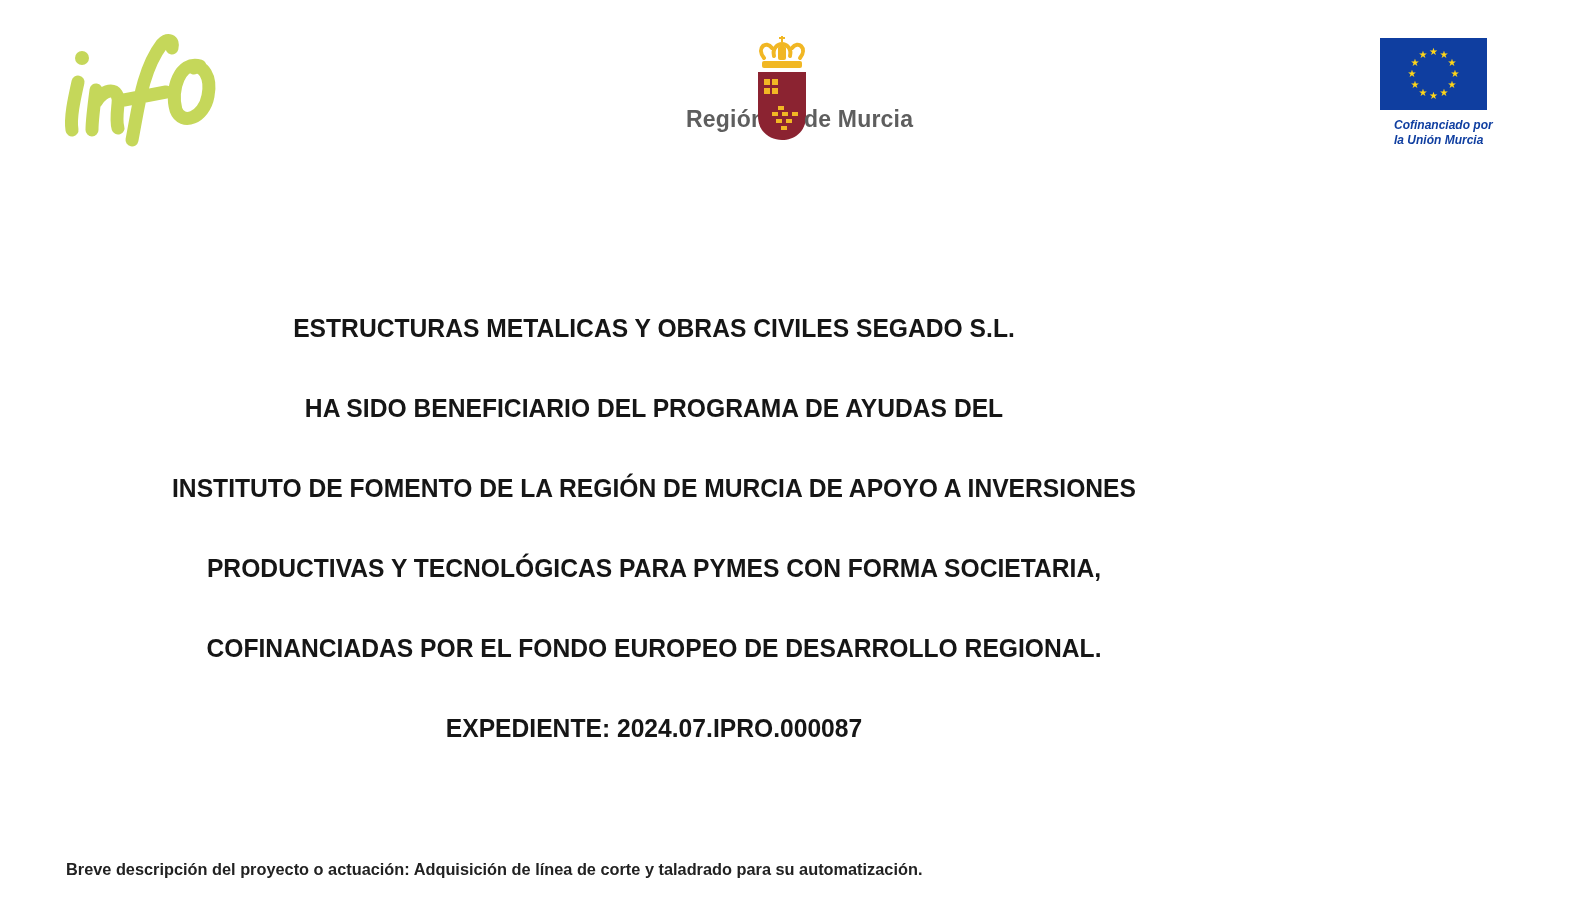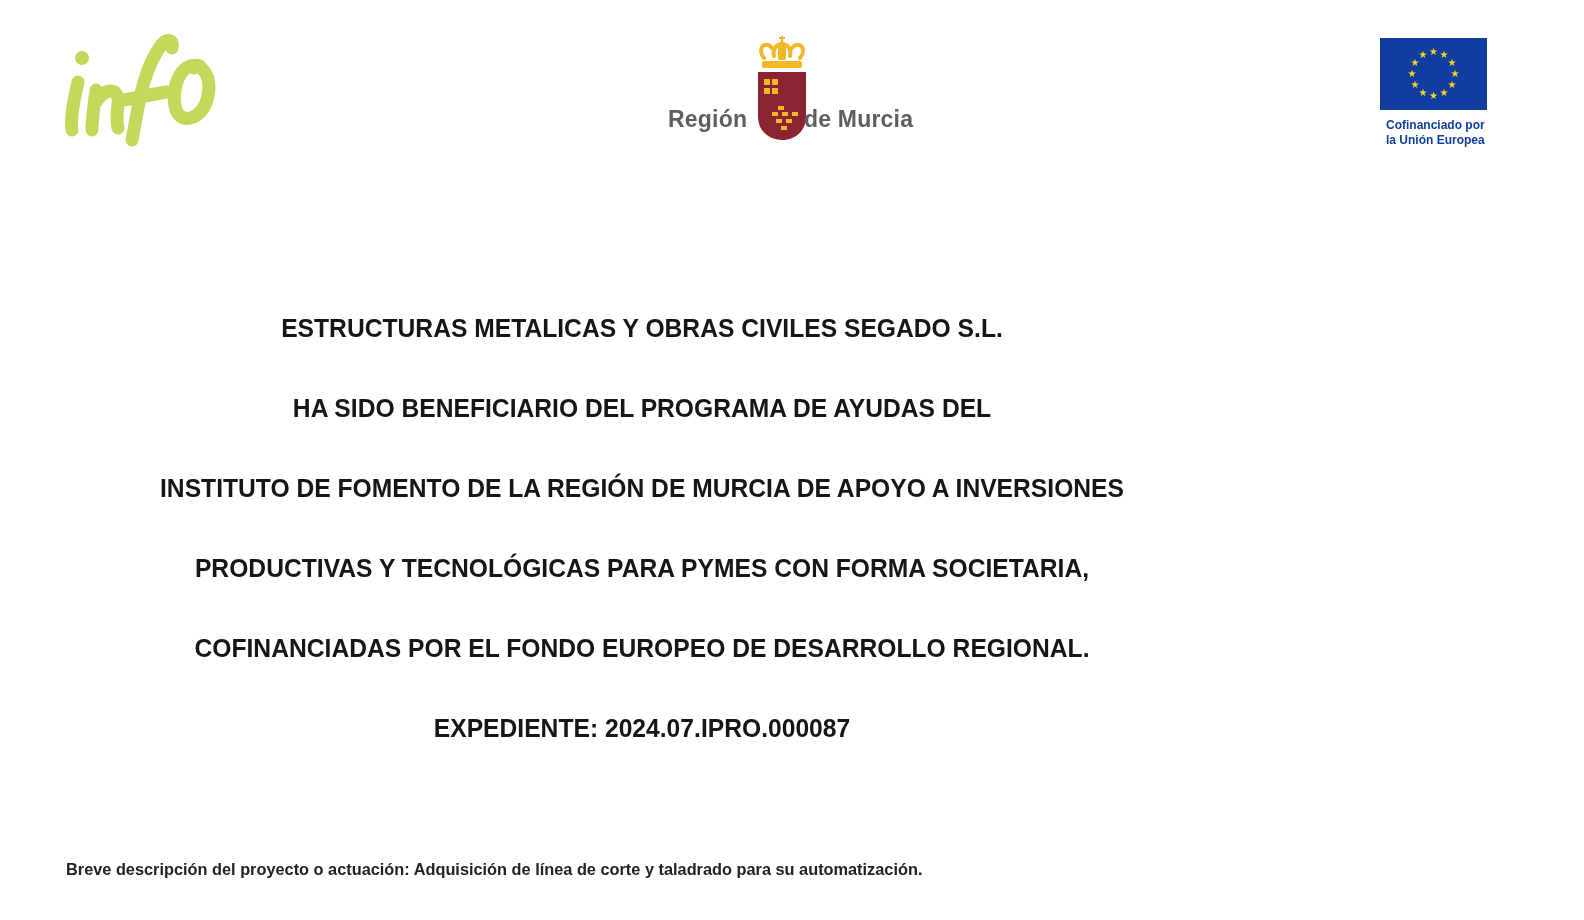--- a/index.html
+++ b/index.html
@@ -1,27 +1,27 @@
 <!DOCTYPE html>
 <html><head>
 <meta charset="utf-8">
 <style>
   html, body { margin: 0; padding: 0; background: #ffffff; }
   body { width: 1584px; height: 920px; position: relative; overflow: hidden;
          font-family: "Liberation Sans", "DejaVu Sans", sans-serif; color: #1a1a1a; }
   .logo-info { position: absolute; left: 62px; top: 30px; width: 180px; height: 125px; }
   .logo-murcia { position: absolute; left: 668px; top: 34px; width: 262px; height: 110px; }
   .murcia-text { position: absolute; top: 72px; font-size: 23px; font-weight: bold; color: #5e5e5e; letter-spacing: 0.2px; }
-  .murcia-left { left: 0; }
+  .murcia-left { left: 18px; }
   .murcia-right { left: 136px; }
   .murcia-shield { position: absolute; left: 84px; top: 0; width: 60px; height: 110px; }
   .logo-eu { position: absolute; left: 1380px; top: 38px; width: 108px; height: 112px; }
   .eu-flag { position: absolute; left: 0; top: 0; width: 107px; height: 72px; background: #0f3ea0; }
-  .eu-text { position: absolute; left: 6px; top: 80px; font-size: 12px; font-weight: bold; color: #0f3ea0; line-height: 15px; white-space: nowrap; }
-  .main { position: absolute; left: 0; top: 308px; width: 1284px; text-align: center; }
+  .eu-text { position: absolute; left: 14px; top: 80px; font-size: 12px; font-weight: bold; color: #0f3ea0; line-height: 15px; white-space: nowrap; font-style: italic; }
+  .main { position: absolute; left: 12px; top: 308px; width: 1284px; text-align: center; }
   .main-line { font-size: 26.5px; font-weight: bold; letter-spacing: 0px; height: 80px; line-height: 40px; color: #161616;
                transform: scaleX(0.93); transform-origin: center; white-space: nowrap; }
   .footer { position: absolute; left: 66px; top: 860px; font-size: 17px; font-weight: bold; color: #222;
             transform: scaleX(0.96); transform-origin: left; white-space: nowrap; }
 </style>
 </head>
 <body>
 
 <div class="logo-info">
   <svg width="180" height="125" viewBox="0 0 180 125">
@@ -89,21 +89,21 @@
         <text x="43" y="58">★</text>
         <text x="35" y="50">★</text>
         <text x="32" y="39">★</text>
         <text x="35" y="28">★</text>
         <text x="43" y="20">★</text>
       </g>
     </svg>
   </div>
   <div class="eu-text">
     <div>Cofinanciado por</div>
-    <div>la Unión Europea</div>
+    <div>la Unión Murcia</div>
   </div>
 </div>
 
 <div class="main">
   <div class="main-line">ESTRUCTURAS METALICAS Y OBRAS CIVILES SEGADO S.L.</div>
   <div class="main-line">HA SIDO BENEFICIARIO DEL PROGRAMA DE AYUDAS DEL</div>
   <div class="main-line">INSTITUTO DE FOMENTO DE LA REGIÓN DE MURCIA DE APOYO A INVERSIONES</div>
   <div class="main-line">PRODUCTIVAS Y TECNOLÓGICAS PARA PYMES CON FORMA SOCIETARIA,</div>
   <div class="main-line">COFINANCIADAS POR EL FONDO EUROPEO DE DESARROLLO REGIONAL.</div>
   <div class="main-line">EXPEDIENTE: 2024.07.IPRO.000087</div>

